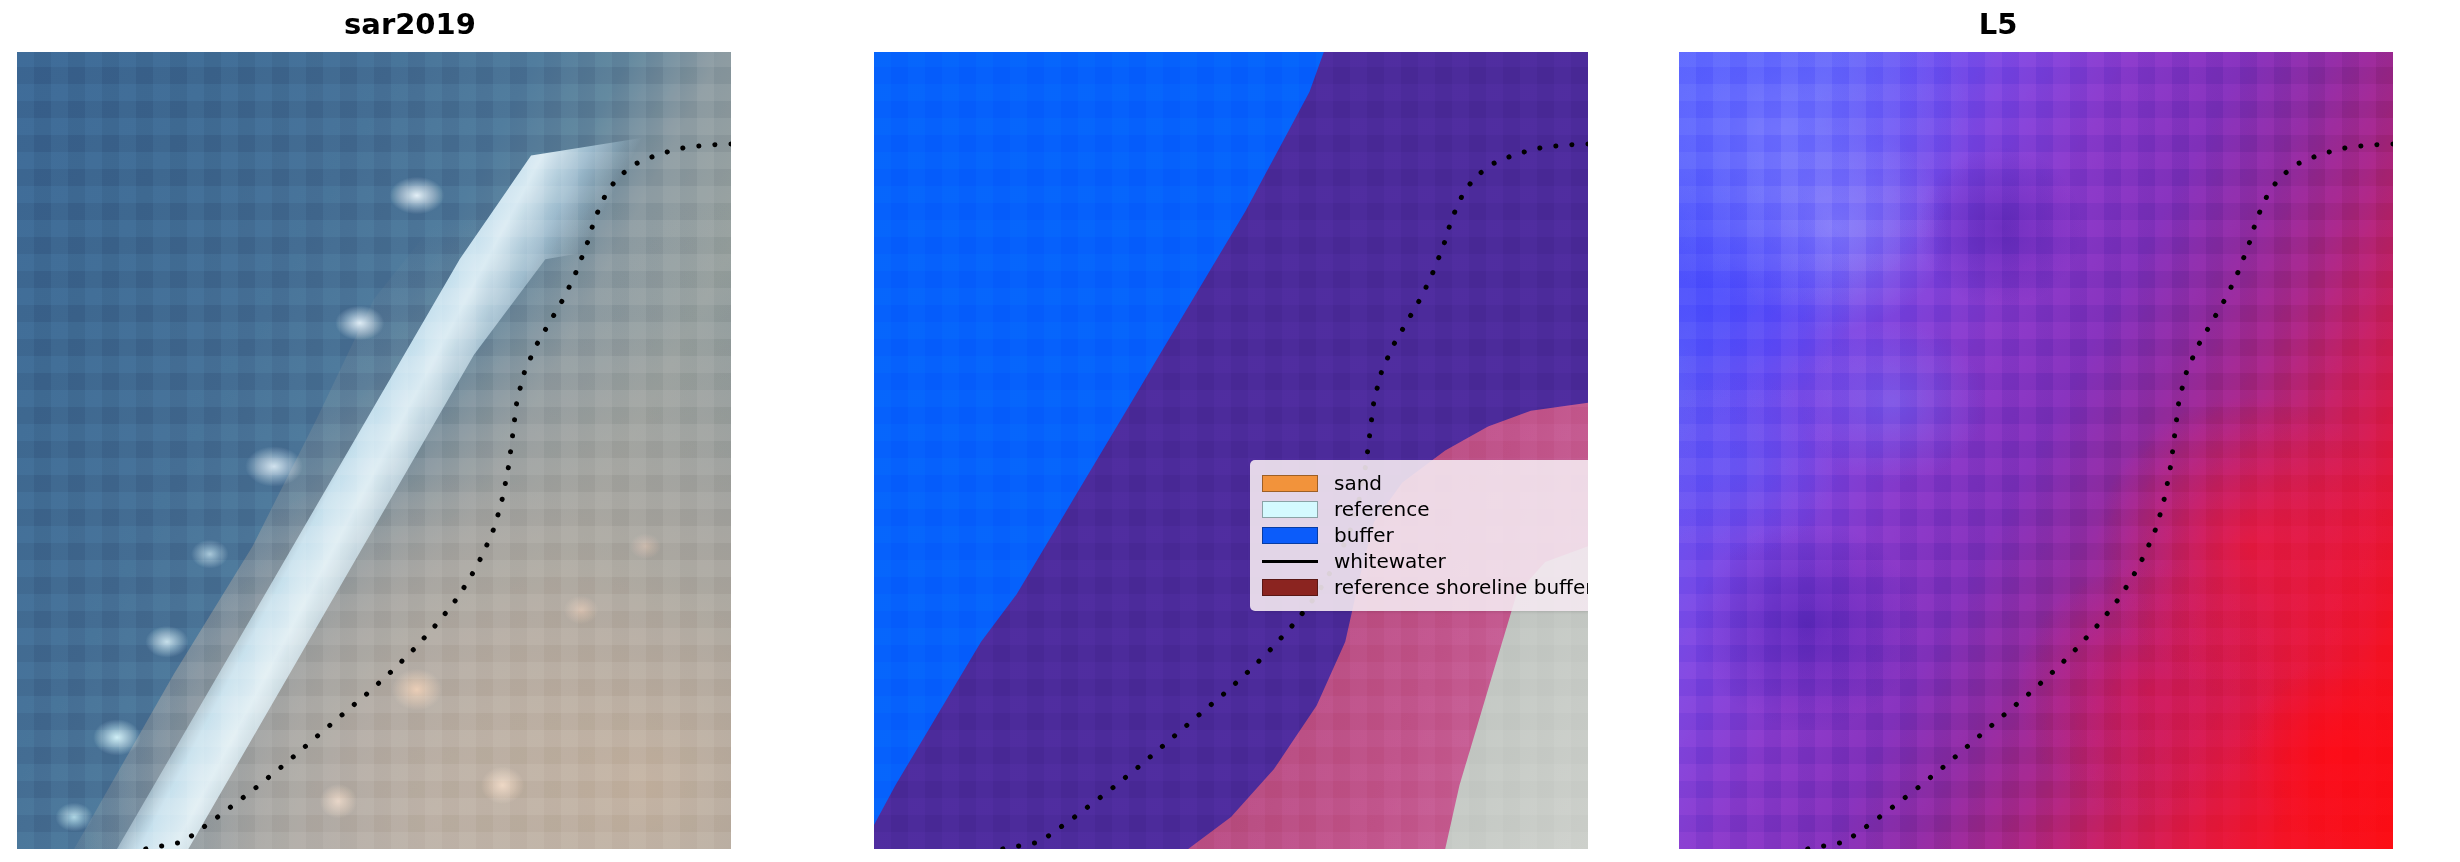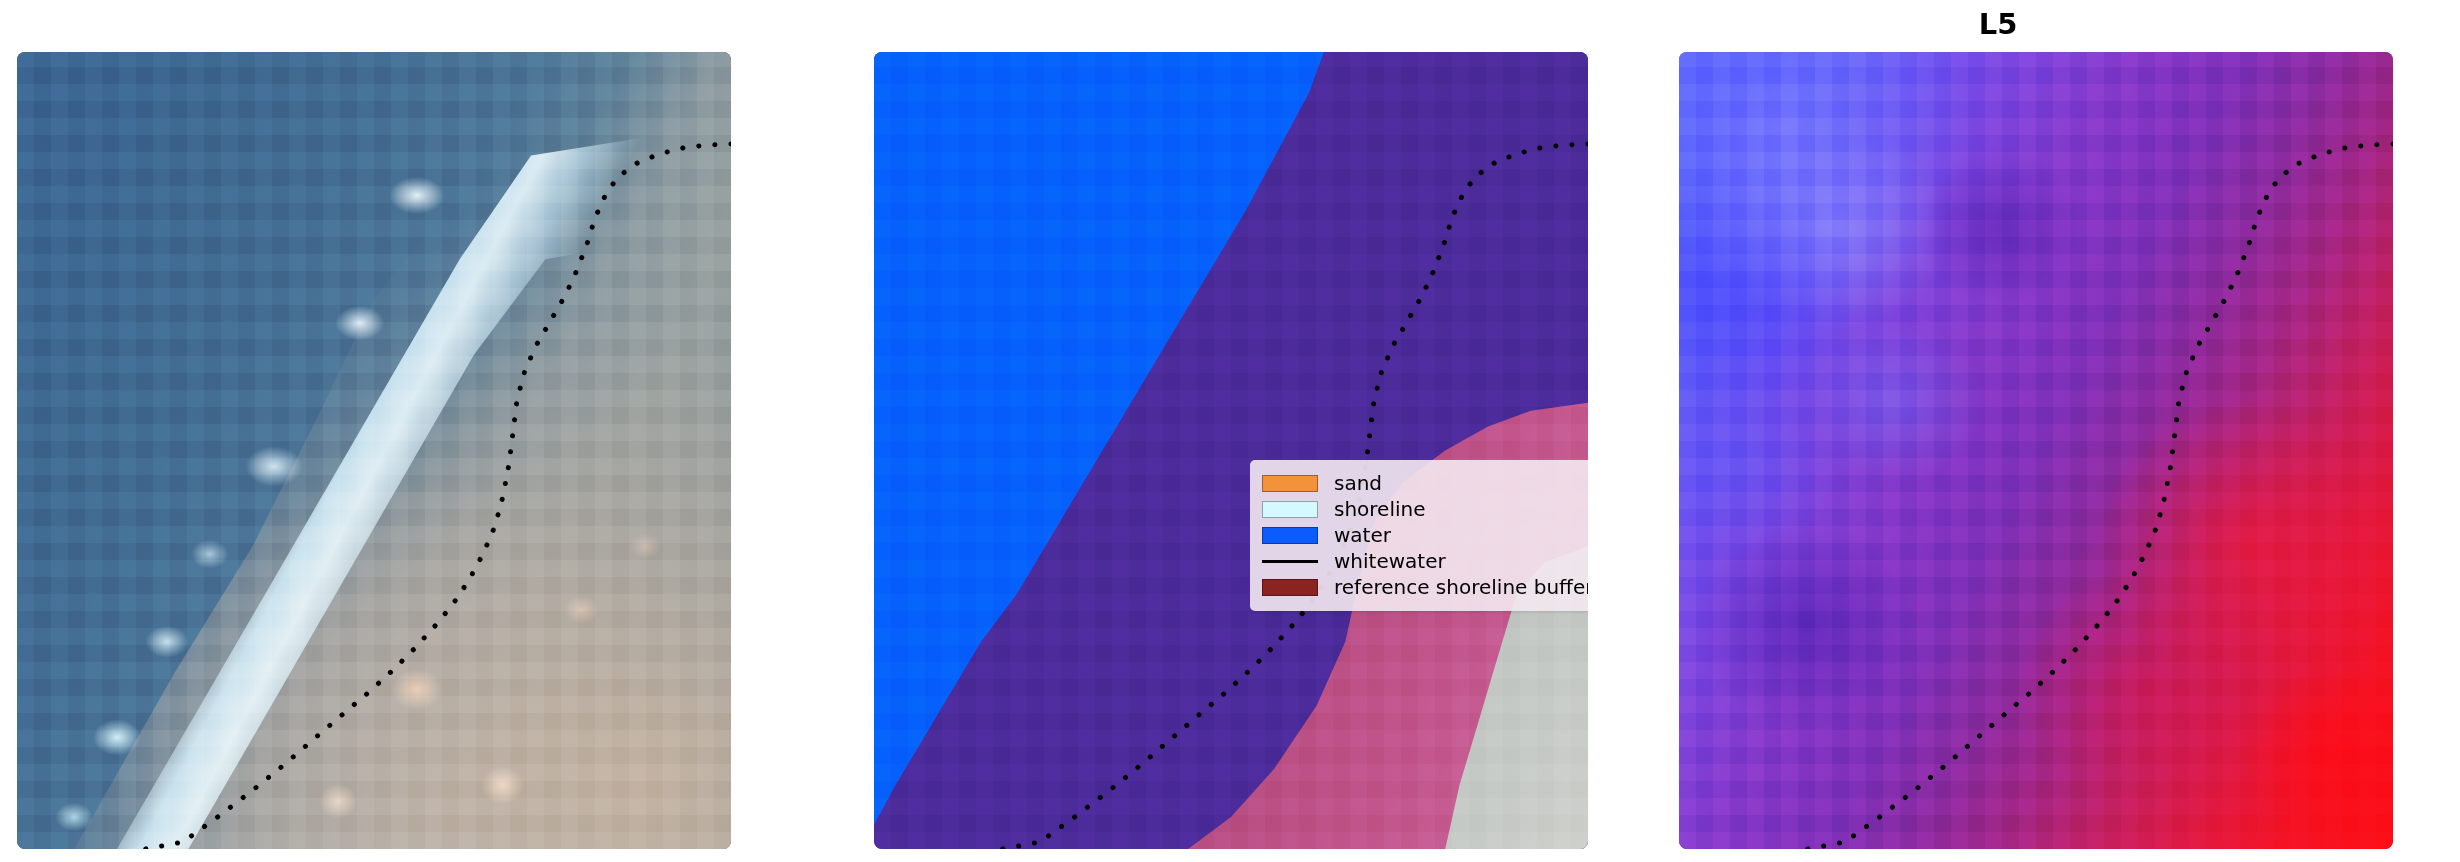--- a/index.html
+++ b/index.html
@@ -47,21 +47,20 @@
   }
 
   .axes {
     position: absolute;
     top: 52px;
     left: 17px;
     width: 714px;
     height: 797px;
     overflow: hidden;
     background: #2d4f72;
-    border-radius: 8px;
   }
   .panel-2 .axes { left: 54px; }
   .panel-3 .axes { left: 91px; }
 
   .layer {
     position: absolute;
     inset: 0;
   }
 
   
@@ -251,20 +250,21 @@
     line-height: 24px;
     white-space: nowrap;
   }
 </style>
 </head>
 <body>
 
 <div class="figure">
 
   <div class="panel panel-1">
+    <div class="panel-title">sar2019</div>
     <div class="axes">
       <div class="layer p1-base"></div>
       <div class="layer p1-land"></div>
       <div class="layer p1-sandblobs"></div>
       <div class="layer p1-surf"></div>
       <div class="layer p1-surf2"></div>
       <div class="layer p1-pix"></div>
       <svg class="shoreline-svg" viewBox="0 0 714 797" preserveAspectRatio="none">
         <path class="shoreline-path" d="M 714 92 L 690 93 L 666 96 L 642 102 L 618 112 L 600 126 L 588 144 L 578 166 L 570 192 L 560 218 L 548 244 L 534 268 L 520 292 L 508 318 L 500 348 L 496 380 L 492 412 L 486 444 L 478 474 L 466 502 L 452 528 L 436 552 L 418 574 L 398 596 L 376 618 L 352 640 L 326 662 L 298 686 L 268 712 L 236 738 L 202 764 L 166 790 L 128 797"></path>
       </svg>
@@ -282,25 +282,25 @@
         <path class="shoreline-path" d="M 714 92 L 690 93 L 666 96 L 642 102 L 618 112 L 600 126 L 588 144 L 578 166 L 570 192 L 560 218 L 548 244 L 534 268 L 520 292 L 508 318 L 500 348 L 496 380 L 492 412 L 486 444 L 478 474 L 466 502 L 452 528 L 436 552 L 418 574 L 398 596 L 376 618 L 352 640 L 326 662 L 298 686 L 268 712 L 236 738 L 202 764 L 166 790 L 128 797"></path>
       </svg>
 
       <div class="legend">
         <div class="legend-row">
           <span class="legend-swatch" style="background:#f2933b"></span>
           <span class="legend-label">sand</span>
         </div>
         <div class="legend-row">
           <span class="legend-swatch" style="background:#d4faff"></span>
-          <span class="legend-label">shoreline</span>
+          <span class="legend-label">reference</span>
         </div>
         <div class="legend-row">
           <span class="legend-swatch" style="background:#0b5cfa"></span>
-          <span class="legend-label">water</span>
+          <span class="legend-label">buffer</span>
         </div>
         <div class="legend-row">
           <span class="legend-line"></span>
           <span class="legend-label">whitewater</span>
         </div>
         <div class="legend-row">
           <span class="legend-swatch" style="background:#8b2420"></span>
           <span class="legend-label">reference shoreline buffer</span>
         </div>
       </div>

